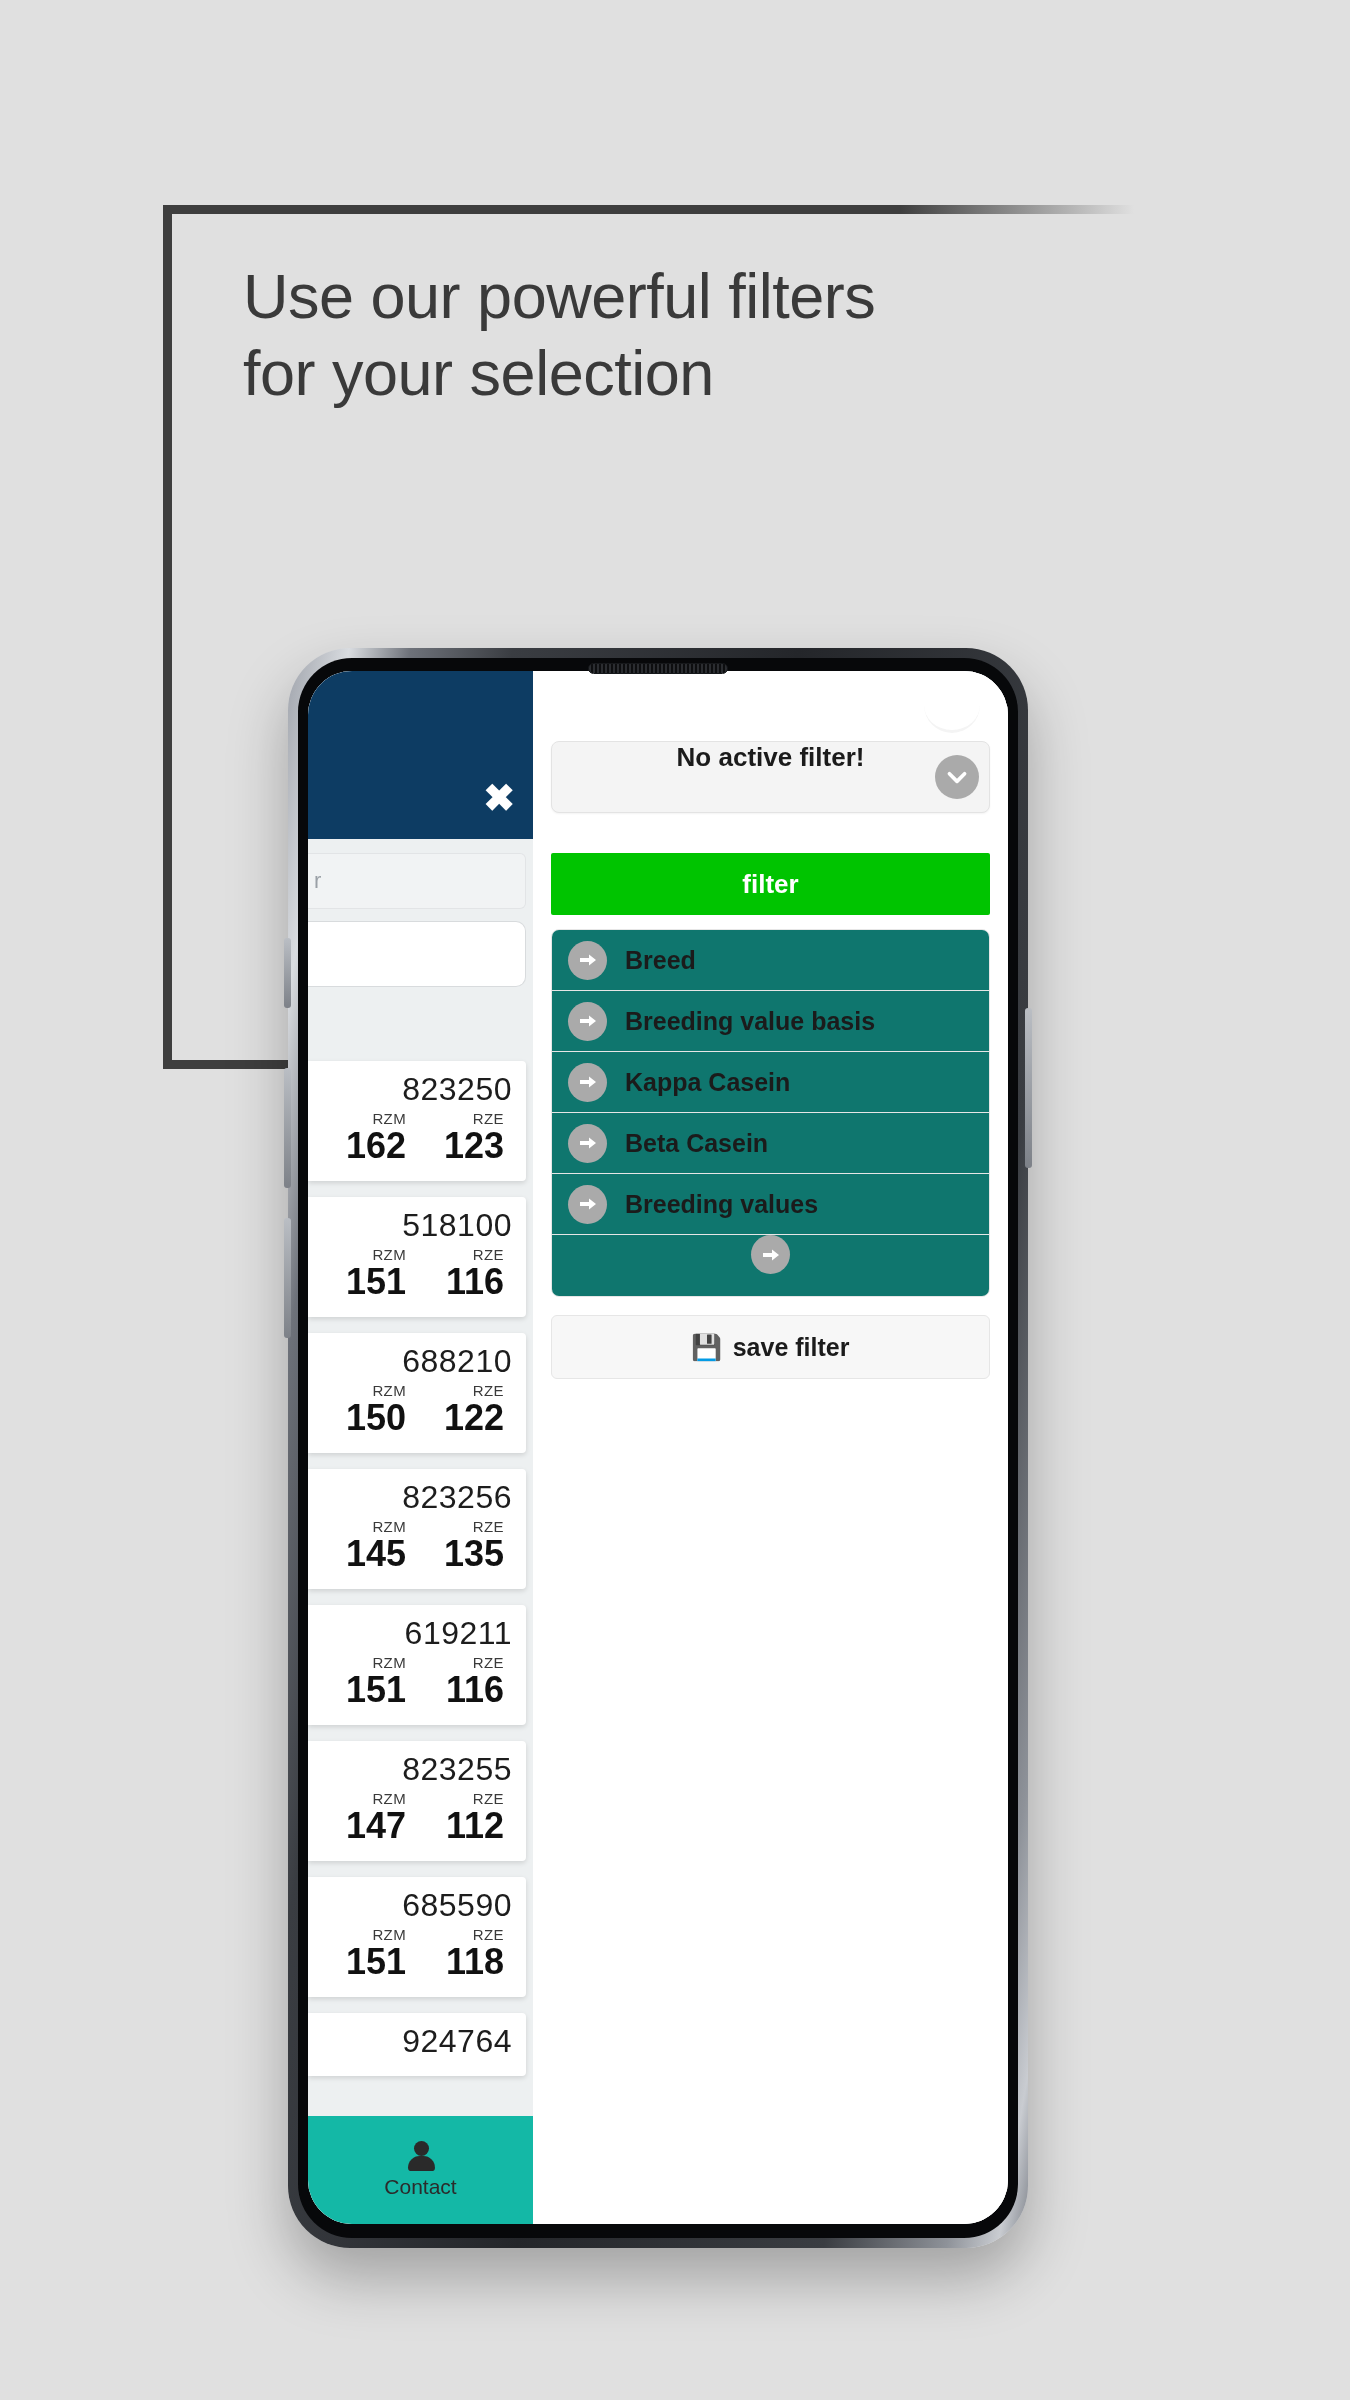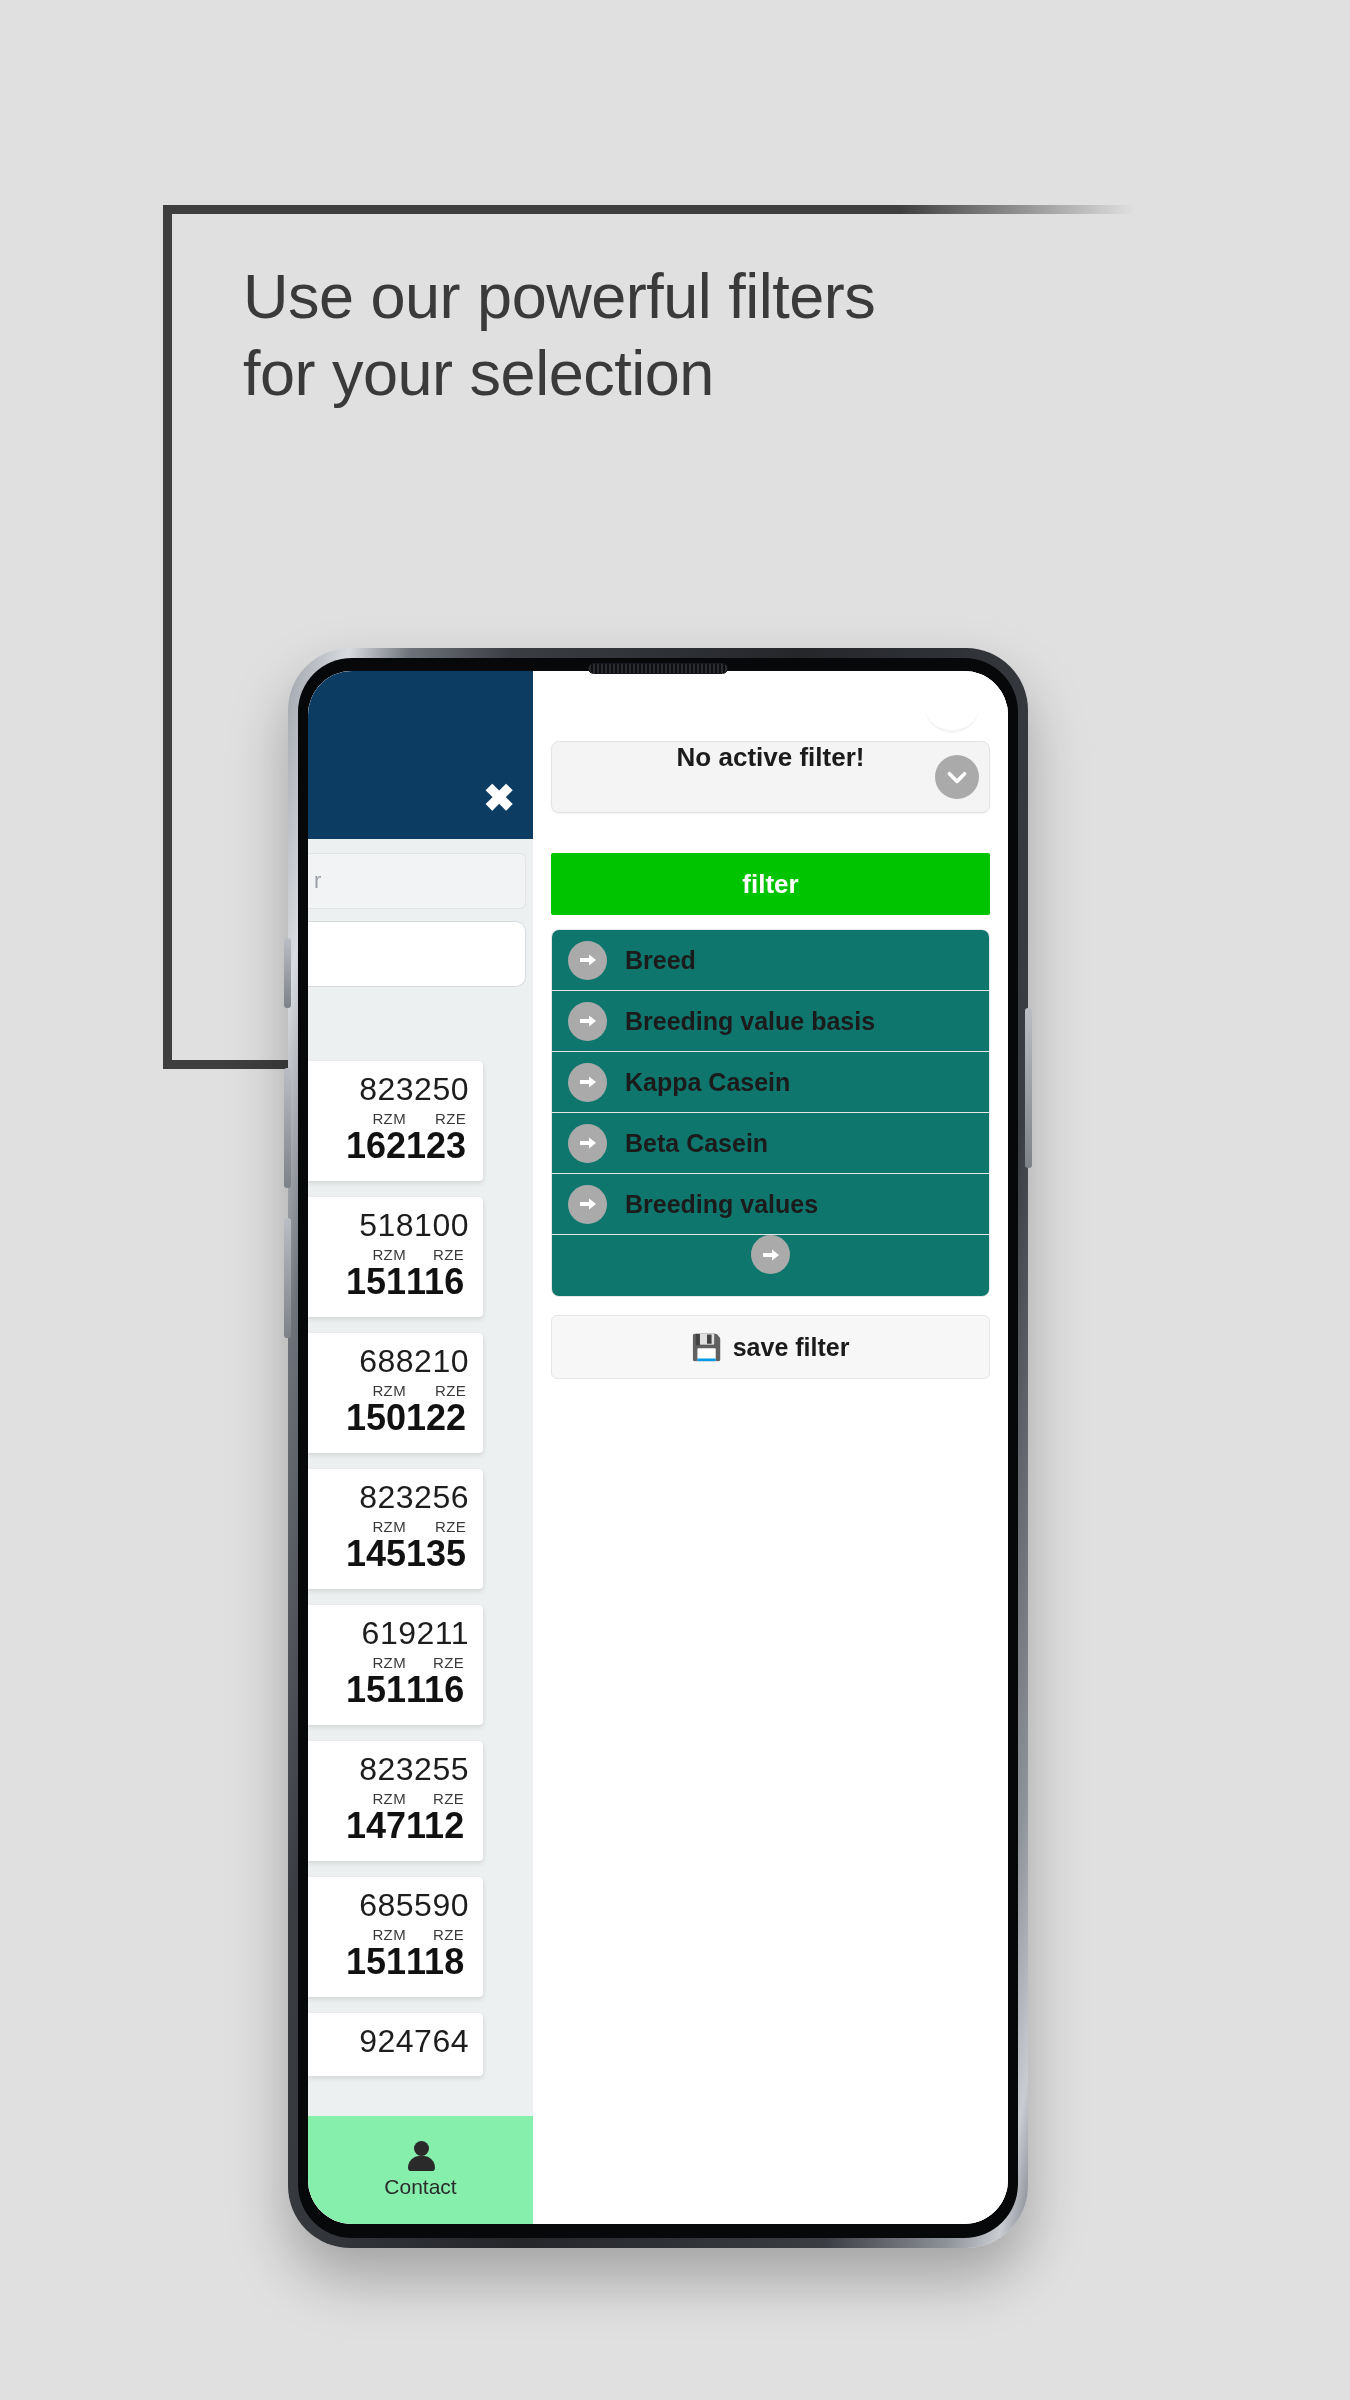--- a/index.html
+++ b/index.html
@@ -108,37 +108,37 @@
   .search-box {
     margin: 12px 0 0 0; height: 66px; width: 218px;
     background: #fff; border: 1px solid #d8dbdd; border-left:none;
     border-radius: 0 10px 10px 0;
   }
 
   .cards { position: absolute; left: 0; top: 390px; width: 225px; }
   .card {
     background: #fff;
     margin: 0 0 16px 0;
-    width: 175px;
+    width: 218px;
     border-radius: 0 4px 4px 0;
     box-shadow: 0 2px 5px rgba(0,0,0,.13);
     padding: 10px 14px 14px 14px;
   }
   .card .num {
     text-align: right; font-size: 32px; color:#1d1d1d; font-weight: 400;
     letter-spacing: .5px; margin-bottom: 2px;
   }
   .card .row { display:flex; justify-content:space-between; padding: 0 8px 0 24px; }
   .card .cell { text-align: right; }
   .card .lab { font-size: 15px; color:#3a3a3a; letter-spacing:.4px; }
   .card .val { font-size: 36px; font-weight: 700; color:#111; margin-top:-2px; }
 
   .tabbar {
     position: absolute; left: 0; bottom: 0; width: 225px; height: 108px;
-    background: #86efac;
+    background: #14b8a6;
     display: flex; flex-direction: column;
     align-items: center; justify-content: center; gap: 4px;
   }
   .tabbar .person {
     width: 30px; height: 30px; position: relative;
   }
   .tabbar .person::before {
     content:""; position:absolute; left:8px; top:0; width:15px; height:15px;
     border-radius:50%; background:#2a2a2a;
   }

